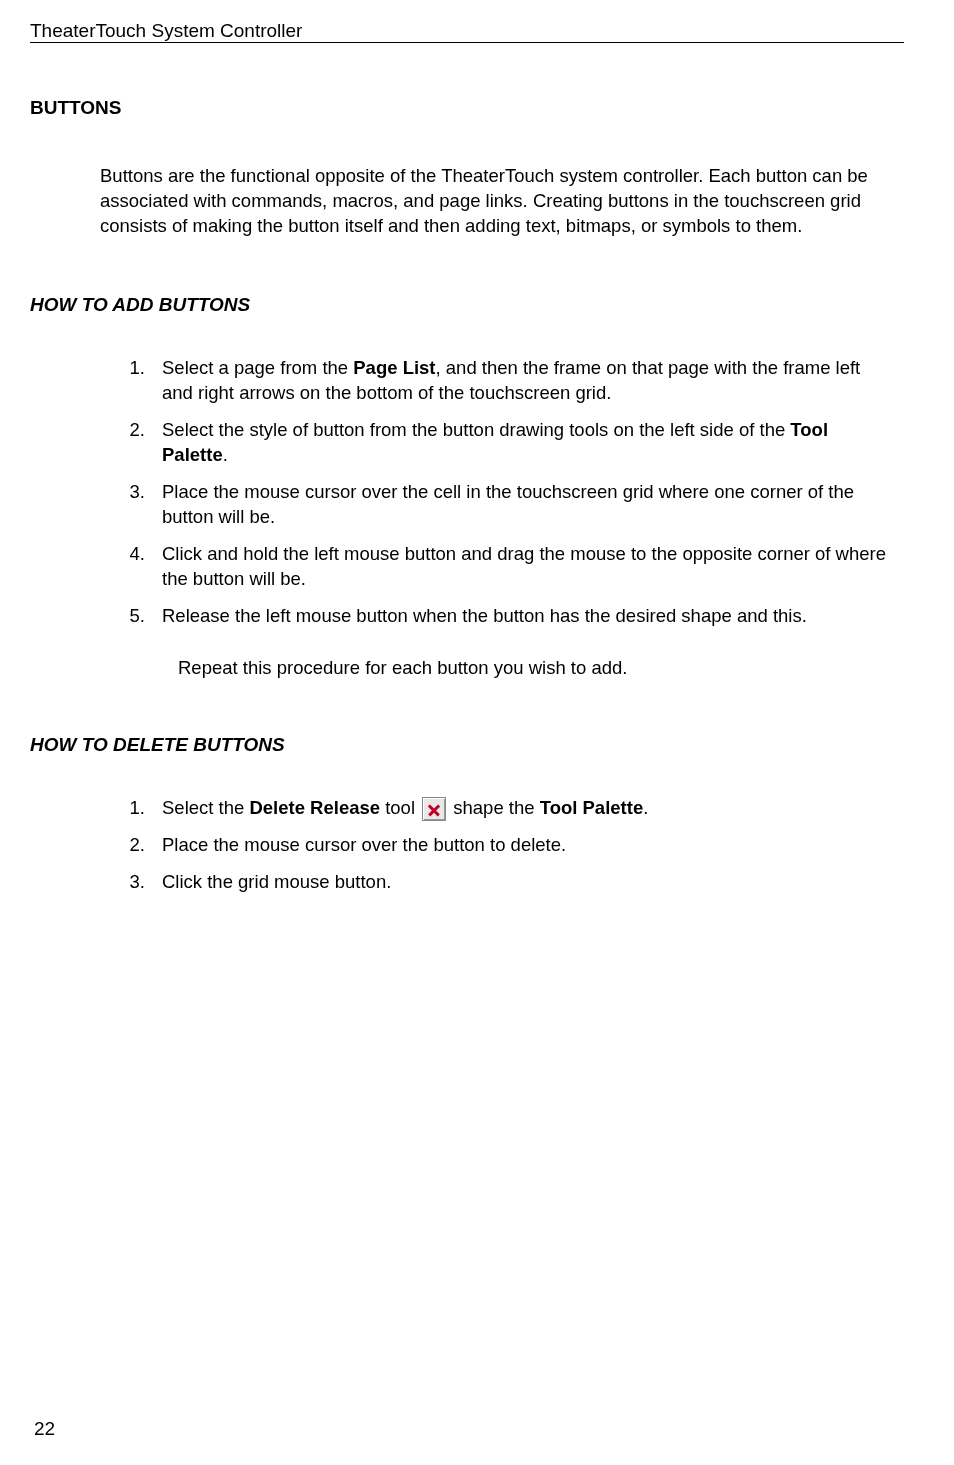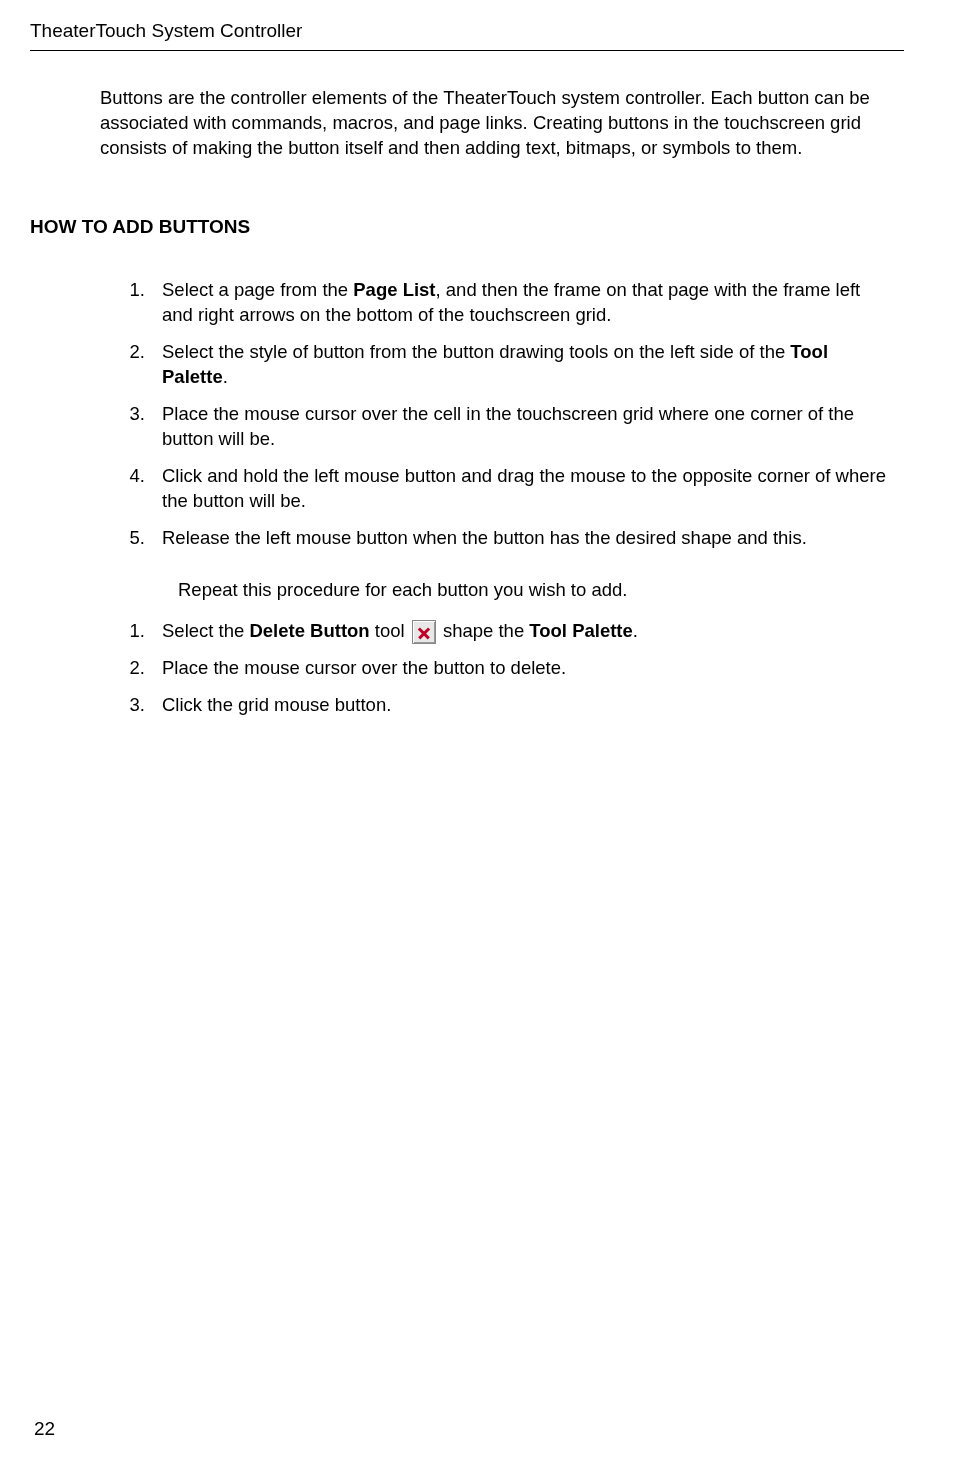--- a/index.html
+++ b/index.html
@@ -10,35 +10,36 @@
       width: 954px;
       height: 1465px;
       position: relative;
     }
     .page {
       padding: 20px 50px 20px 30px;
     }
     .header-title {
       font-size: 19px;
       font-weight: normal;
-      padding-bottom: 8px;
+      padding-bottom: 0;
       border-bottom: 1.5px solid #000;
-      margin-bottom: 35px;
+      margin-bottom: 54px;
     }
     .section-heading {
       font-size: 19px;
       font-weight: bold;
       margin-bottom: 45px;
       margin-top: 0;
     }
     .subsection-heading {
       font-size: 19px;
       font-weight: bold;
       margin-bottom: 40px;
       margin-top: 55px;
+      font-style: italic;
     }
     .intro-para {
       font-size: 18.5px;
       line-height: 1.35;
       margin-left: 70px;
       margin-right: 10px;
       margin-bottom: 30px;
     }
     .italic {
     }
@@ -96,23 +97,24 @@
       left: 34px;
       font-size: 19px;
     }
   </style>
 </head>
 <body>
 
 <div class="page">
   <div class="header-title">TheaterTouch System Controller</div>
 
+  <h2 class="section-heading">BUTTONS</h2>
 
   <p class="intro-para">
-    <span>Buttons are the controller elements of the </span><span class="italic">TheaterTouch</span><span> system controller.  Each button can be associated with commands, macros, and page links. Creating buttons in the touchscreen grid consists of making the button itself and then adding text, bitmaps, or symbols to them.</span>
+    <span>Buttons are the functional opposite of the </span><span class="italic">TheaterTouch</span><span> system controller.  Each button can be associated with commands, macros, and page links. Creating buttons in the touchscreen grid consists of making the button itself and then adding text, bitmaps, or symbols to them.</span>
   </p>
 
   <h2 class="subsection-heading">HOW TO ADD BUTTONS</h2>
 
   <ol class="numbered">
     <li>
       <span>Select a page from the </span><span class="bold">Page List</span><span>, and then the frame on that page with the frame left and right arrows on the bottom of the touchscreen grid.</span>
     </li>
     <li>
       <span>Select the style of button from the button drawing tools on the left side of the </span><span class="bold">Tool Palette</span><span>.</span>
@@ -123,24 +125,25 @@
     <li>
       <span>Click and hold the left mouse button and drag the mouse to the opposite corner of where the button will be.</span>
     </li>
     <li>
       <span>Release the left mouse button when the button has the desired shape and this.</span>
     </li>
   </ol>
 
   <p class="repeat-line">Repeat this procedure for each button you wish to add.</p>
 
+  <h2 class="subsection-heading">HOW TO DELETE BUTTONS</h2>
 
   <ol class="numbered">
     <li>
-      <span>Select the </span><span class="bold">Delete Button</span><span> tool </span><span class="icon-box"></span><span> shape the </span><span class="bold">Tool Palette</span><span>.</span>
+      <span>Select the </span><span class="bold">Delete Release</span><span> tool </span><span class="icon-box"></span><span> shape the </span><span class="bold">Tool Palette</span><span>.</span>
     </li>
     <li>
       <span>Place the mouse cursor over the button to delete.</span>
     </li>
     <li>
       <span>Click the grid mouse button.</span>
     </li>
   </ol>
 </div>
 

